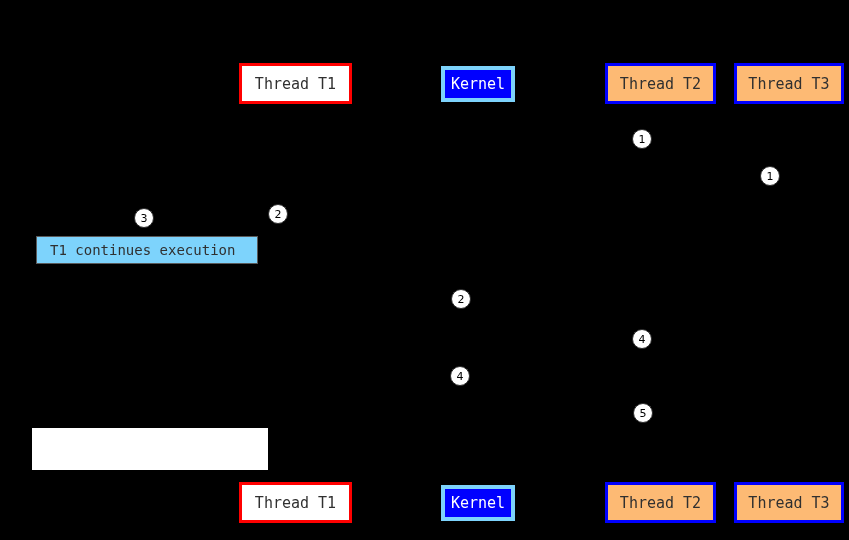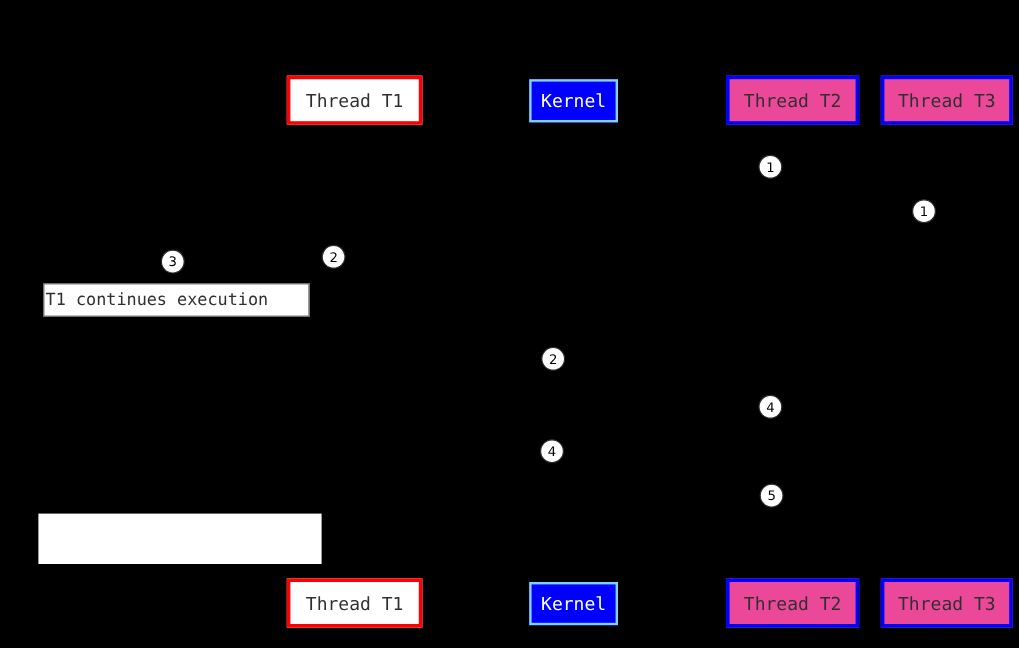--- a/index.html
+++ b/index.html
@@ -32,48 +32,48 @@
     white-space: nowrap;
     margin-left: 18px;
   }
   .participant.red-border {
     border: 3px solid #FF0000;
     background: #FFFFFF;
     color: #303030;
   }
   .participant.blue-border {
     border: 3px solid #0000FF;
-    background: #ec4899;
+    background: #fdba74;
     color: #303030;
   }
   .participant.blue-fill {
-    border: 2px solid #7dd3fc;
+    border: 4px solid #7dd3fc;
     background: #0000FF;
     color: #FFFFFF;
   }
 
   
   .lifeline {
     position: absolute;
     width: 1px;
     background: #000000;
   }
 
   
   .note {
     position: absolute;
     box-sizing: border-box;
-    background: #ffffff;
+    background: #7dd3fc;
     border: 1px solid #5a5a5a;
     color: #303030;
     font-family: "DejaVu Sans Mono", "Liberation Mono", monospace;
     font-size: 14px;
     display: flex;
     align-items: center;
-    padding-left: 1px;
+    padding-left: 13px;
     white-space: nowrap;
   }
 
   
   .blank-block {
     position: absolute;
     box-sizing: border-box;
     background: #FFFFFF;
     border: none;
   }

